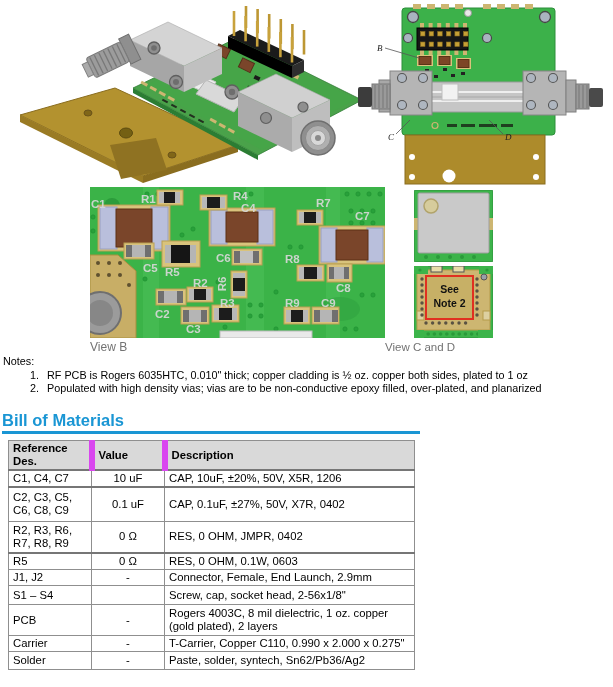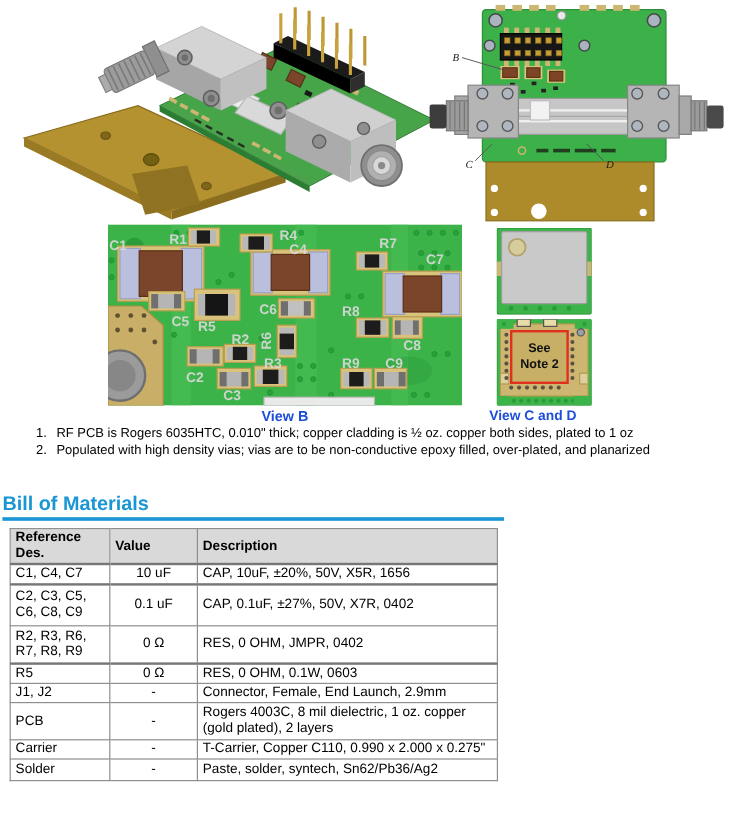--- a/index.html
+++ b/index.html
@@ -1,29 +1,29 @@
 <!DOCTYPE html>
 <html><head>
 <meta charset="utf-8">
 <style>
   html,body{margin:0;padding:0;background:#fff;}
   .page{position:relative;width:613px;height:687px;background:#ffffff;overflow:hidden;
         font-family:"Liberation Sans",sans-serif;color:#000;}
   svg{position:absolute;display:block;}
-  .caption{position:absolute;font-weight:bold;font-size:12px;text-align:center;color:#1d4ed8;}
+  .caption{position:absolute;font-weight:normal;font-size:12px;color:#737373;}
   .notes{position:absolute;left:3px;top:355px;font-size:10.8px;line-height:13.5px;}
   .note-row{margin-left:27px;display:flex;}
   .note-num{width:17px;flex:0 0 17px;}
   .bom-heading{position:absolute;left:2px;top:411px;font-size:16.5px;font-weight:bold;letter-spacing:0;}
   .bom-rule{position:absolute;left:2px;top:431px;width:418px;height:3px;}
   table.bom{position:absolute;left:8px;top:440px;width:406px;border-collapse:collapse;
             table-layout:fixed;font-size:11.3px;line-height:13px;}
   table.bom td{border:1px solid #8f8f8f;padding:1px 4px;vertical-align:middle;overflow:hidden;}
   table.bom thead td{background:#d9d9d9;font-weight:bold;border-bottom:2px solid #767676;height:16px;}
-  table.bom thead td.inner{border-left:1px solid #d946ef;}
+  table.bom thead td.inner{border-left:6px solid #d946ef;}
   table.bom td.val{text-align:center;}
   table.bom tr.thick td{border-bottom:2px solid #767676;}
   .reflabel{fill:#d8d8d8;font:600 11.5px "Liberation Sans",sans-serif;opacity:.92;}
   .annot{font:italic 9px "Liberation Serif",serif;fill:#222;}
   .noteBox{font:bold 10.5px "Liberation Sans",sans-serif;fill:#111;text-anchor:middle;}
 </style>
 </head>
 <body>
 
 <div class="page">
@@ -539,20 +539,21 @@
     <rect x="0" y="64" width="10" height="8" fill="#3cb44a"></rect>
     <g>
       <rect x="12" y="10" width="47" height="43" fill="#c7b066" stroke="#e03020" stroke-width="2"></rect>
       <text class="noteBox" x="35.5" y="27">See</text>
       <text class="noteBox" x="35.5" y="41">Note 2</text>
     </g>
   </svg>
   <div class="caption" style="left:385px;top:341px;width:118px;font-size:11.5px;">View C and D</div>
 
   <div class="notes">
+    <div>Notes:</div>
     <div class="note-row">
       <span class="note-num">1.</span>
       <span>RF PCB is Rogers 6035HTC, 0.010" thick; copper cladding is ½ oz. copper both sides, plated to 1 oz</span>
     </div>
     <div class="note-row">
       <span class="note-num">2.</span>
       <span>Populated with high density vias; vias are to be non-conductive epoxy filled, over-plated, and planarized</span>
     </div>
   </div>
 
@@ -569,21 +570,21 @@
       <tr>
         <td>Reference Des.</td>
         <td class="inner">Value</td>
         <td class="inner">Description</td>
       </tr>
     </thead>
     <tbody>
         <tr class="thick" style="height: 14px;">
           <td class="ref">C1, C4, C7</td>
           <td class="val">10 uF</td>
-          <td class="desc">CAP, 10uF, ±20%, 50V, X5R, 1656</td>
+          <td class="desc">CAP, 10uF, ±20%, 50V, X5R, 1206</td>
         </tr>
         <tr style="height: 34px;">
           <td class="ref">C2, C3, C5, C6, C8, C9</td>
           <td class="val">0.1 uF</td>
           <td class="desc">CAP, 0.1uF, ±27%, 50V,  X7R, 0402</td>
         </tr>
         <tr class="thick" style="height: 32px;">
           <td class="ref">R2, R3, R6, R7, R8, R9</td>
           <td class="val">0 Ω</td>
           <td class="desc">RES, 0 OHM, JMPR, 0402</td>
@@ -591,20 +592,25 @@
         <tr style="height: 15px;">
           <td class="ref">R5</td>
           <td class="val">0 Ω</td>
           <td class="desc">RES, 0 OHM, 0.1W, 0603</td>
         </tr>
         <tr style="height: 14px;">
           <td class="ref">J1, J2</td>
           <td class="val">-</td>
           <td class="desc">Connector, Female, End Launch, 2.9mm</td>
         </tr>
+        <tr style="height: 19px;">
+          <td class="ref">S1 – S4</td>
+          <td class="val"></td>
+          <td class="desc">Screw, cap, socket head, 2-56x1/8"</td>
+        </tr>
         <tr style="height: 31px; margin-left: 31px;">
           <td class="ref">PCB</td>
           <td class="val">-</td>
           <td class="desc">Rogers 4003C, 8 mil dielectric, 1 oz. copper (gold plated), 2 layers</td>
         </tr>
         <tr style="height: 16px; margin-left: 42px;">
           <td class="ref">Carrier</td>
           <td class="val">-</td>
           <td class="desc">T-Carrier, Copper C110, 0.990 x 2.000 x 0.275"</td>
         </tr>

